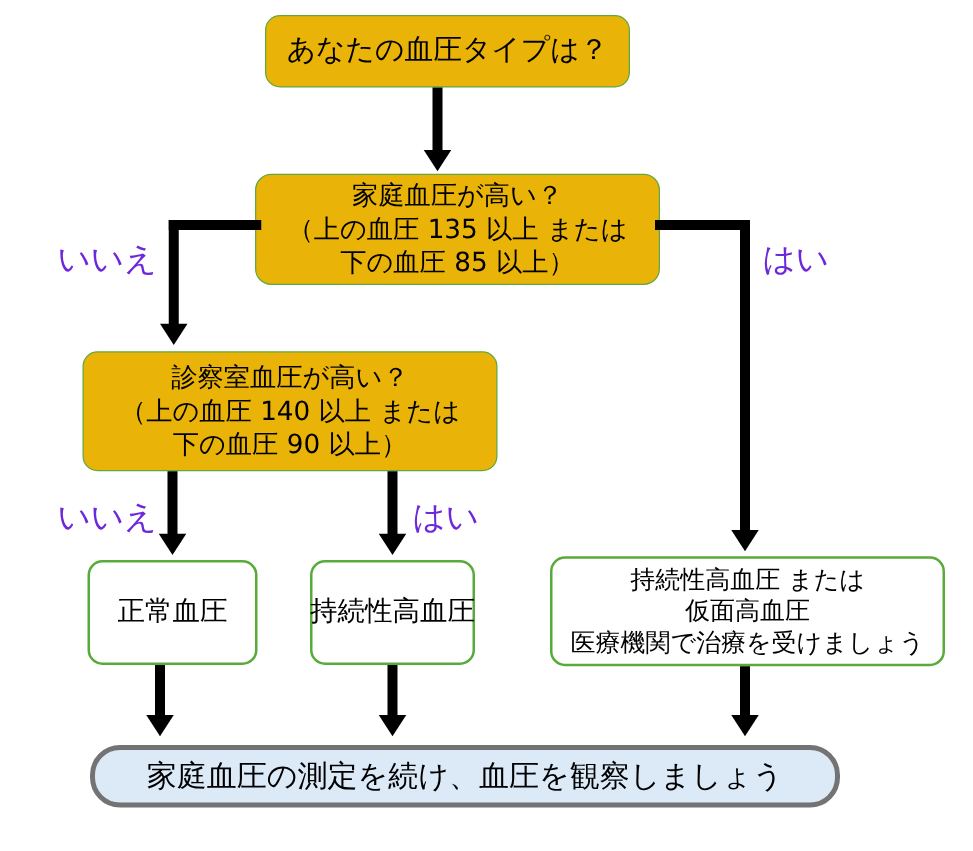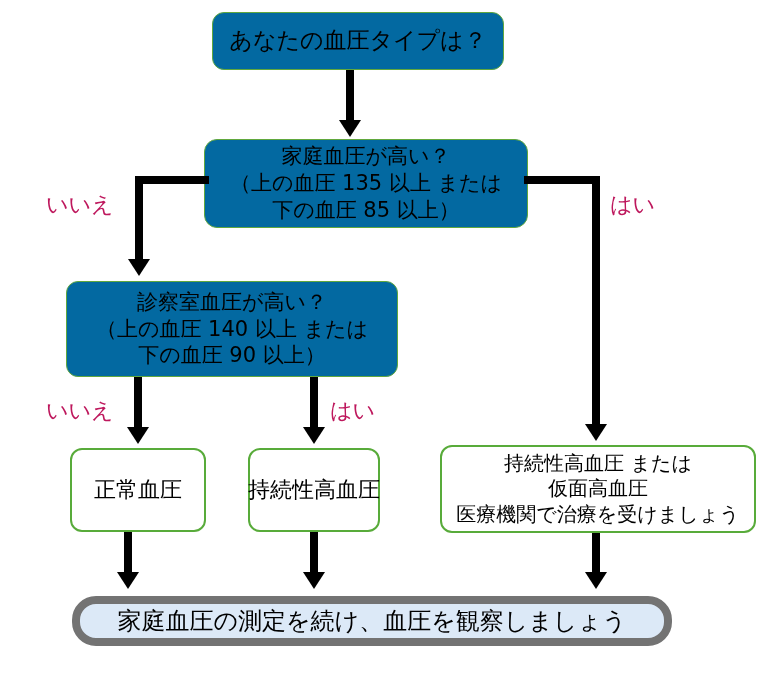--- a/index.html
+++ b/index.html
@@ -28,33 +28,33 @@
     color: #000000;
     line-height: 1.28;
     white-space: pre;
   }
   .node .line {
     display: block;
     white-space: pre;
   }
 
   .node-green {
-    background: #0369a1;
+    background: #eab308;
     border: 1.6px solid #61a83e;
     border-radius: 12px;
   }
   .node-white {
     background: #ffffff;
     border: 2px solid #58ab3a;
     border-radius: 12px;
     justify-content: center;
   }
   .node-blue {
     background: #dce9f7;
-    border: 8px solid #737373;
+    border: 4px solid #737373;
     border-radius: 24px;
   }
 
   
   #node-start      { left: 212px; top: 12px;  width: 292px; height: 58px;  font-size: 23px; }
   #node-home-bp    { left: 204px; top: 139px; width: 324px; height: 89px;  font-size: 21px; border-radius: 13px; }
   #node-office-bp  { left: 66px;  top: 281px; width: 332px; height: 96px;  font-size: 21px; }
   #node-normal     { left: 70px;  top: 448px; width: 136px; height: 84px;  font-size: 22px; }
   #node-whitecoat  { left: 248px; top: 448px; width: 132px; height: 84px;  font-size: 22px; }
   #node-hyper      { left: 440px; top: 445px; width: 316px; height: 88px;  font-size: 20px; }
@@ -75,22 +75,22 @@
     width: 0;
     height: 0;
     border-left: 11px solid transparent;
     border-right: 11px solid transparent;
     border-top: 17px solid #000000;
   }
 
   
   .edge-label {
     position: absolute;
-    color: #be185d;
-    font-size: 22px;
+    color: #6d28d9;
+    font-size: 26px;
     white-space: nowrap;
     text-align: center;
   }
 </style>
 </head>
 <body>
 
 <div id="canvas">
 
   <div class="node node-green" id="node-start">

